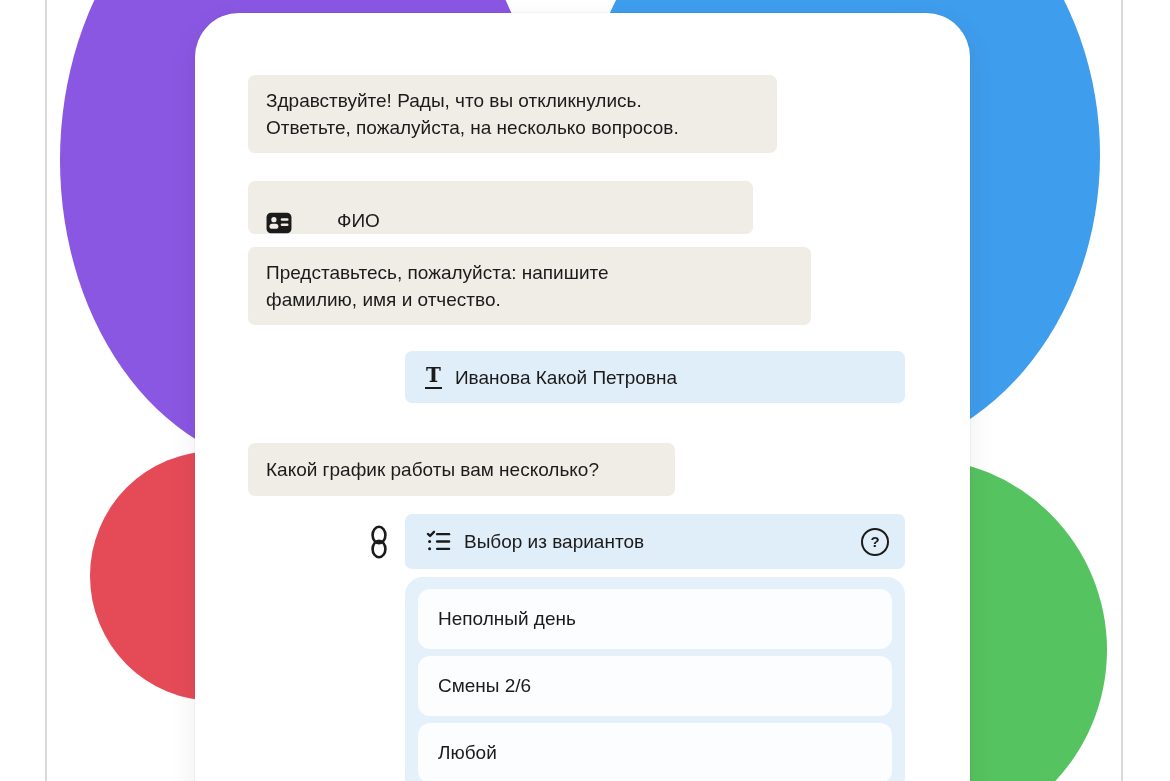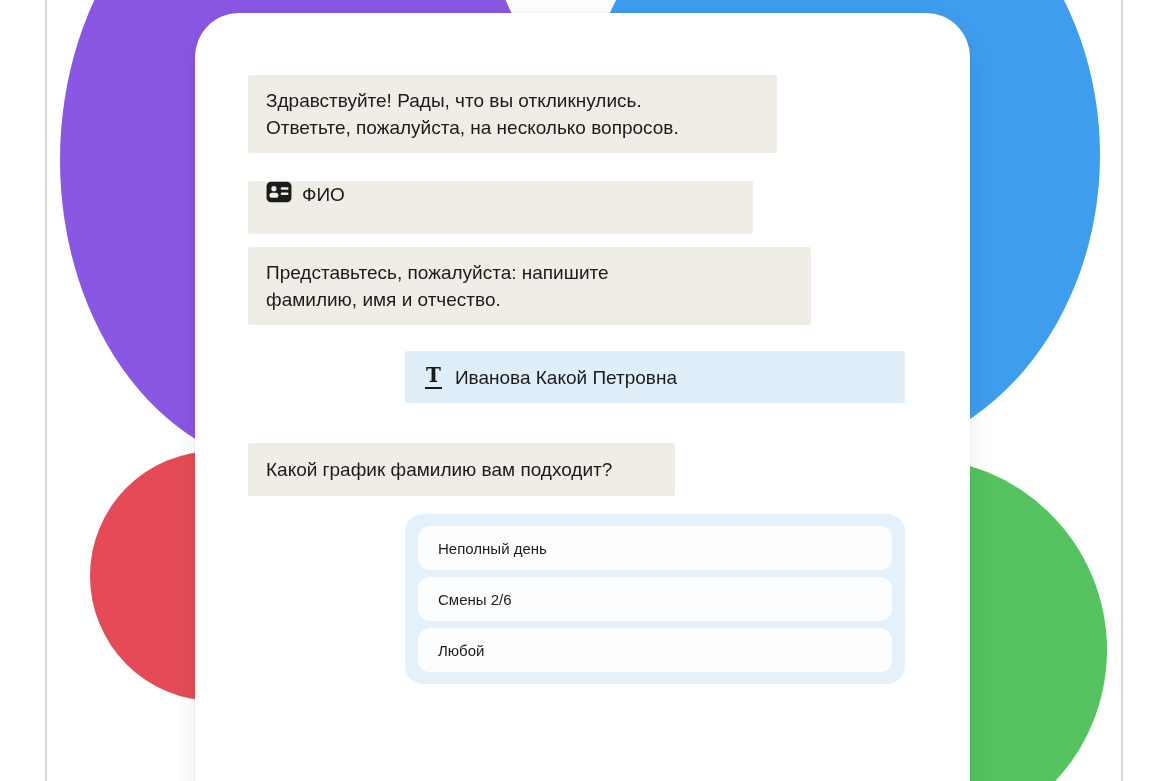--- a/index.html
+++ b/index.html
@@ -35,32 +35,32 @@
     border-radius: 44px;
     box-shadow: 0 0 0 1px rgba(0,0,0,0.03), 0 10px 30px rgba(0,0,0,0.07);
     box-sizing: border-box;
     padding: 62px 65px 0 53px;
   }
   .msg-col { display: flex; flex-direction: column; align-items: flex-start; }
   .row-right { display: flex; justify-content: flex-end; align-items: center; width: 100%; }
 
   .bubble {
     box-sizing: border-box;
-    border-radius: 2px;
+    border-radius: 7px;
     font-size: 19px;
     line-height: 27px;
     padding: 12px 18px;
     white-space: pre-line;
   }
   .bubble.bot  { background: #f0ede6; }
   .bubble.user { background: #e0eefa; }
 
   .b-greeting { width: 529px; margin-bottom: 28px; }
   .b-field    { width: 505px; height: 53px; margin-bottom: 13px;
-                display: flex; align-items: flex-start; padding: 0 18px; }
+                display: flex; align-items: flex-end; padding: 0 18px; gap: 35px; }
   .b-prompt   { width: 563px; margin-bottom: 26px; }
   .b-answer   { width: 500px; height: 52px; margin-bottom: 40px;
                 display: flex; align-items: center; padding: 0 20px; white-space: nowrap; }
   .b-question { width: 427px; height: 53px; margin-bottom: 18px;
                 display: flex; align-items: center; padding: 0 18px; white-space: nowrap; }
   .b-choice   { width: 500px; height: 55px;
                 display: flex; align-items: center; padding: 0 16px 0 20px; white-space: nowrap; }
   .choice-row { margin-bottom: 8px; }
 
   .field-icon { width: 26px; height: 22px; margin-right: 10px; flex: 0 0 auto; }
@@ -86,26 +86,26 @@
   .options-panel {
     box-sizing: border-box;
     width: 500px;
     background: #e4f1fb;
     border-radius: 18px;
     padding: 12px 13px;
     display: flex; flex-direction: column; gap: 7px;
   }
   .option-row {
     box-sizing: border-box;
-    height: 44px;
+    height: 60px;
     background: #fbfdff;
     border-radius: 12px;
     display: flex; align-items: center;
     padding: 12px 20px;
-    font-size: 15px;
+    font-size: 19px;
     cursor: pointer;
   }
 </style>
 </head>
 <body>
 
 <div class="frame-line left"></div>
 <div class="frame-line right"></div>
 
 <div class="blob purple" style="background:#8a57e2"></div>
@@ -133,22 +133,44 @@
     <div class="bubble bot b-prompt">Представьтесь, пожалуйста: напишите
 фамилию, имя и отчество.</div>
 
     <div class="row-right">
       <div class="bubble user b-answer">
         <span class="t-icon">T</span>
         <span>Иванова Какой Петровна</span>
       </div>
     </div>
 
-    <div class="bubble bot b-question">Какой график фамилию вам подходит?</div>
+    <div class="bubble bot b-question">Какой график работы вам несколько?</div>
 
+    <div class="row-right choice-row">
+      <svg class="link-icon" viewBox="0 0 22 34">
+        <g fill="none" stroke="#1b1b1b" stroke-width="2.6">
+          <ellipse cx="11" cy="10" rx="6.4" ry="8.2"></ellipse>
+          <ellipse cx="11" cy="24" rx="6.4" ry="8.2"></ellipse>
+        </g>
+      </svg>
+      <div class="bubble user b-choice">
+        <svg class="checklist-icon" viewBox="0 0 24 24">
+          <g fill="none" stroke="#1b1b1b" stroke-width="2.1" stroke-linecap="round" stroke-linejoin="round">
+            <path d="M2.6 5.3 L4.5 7.1 L8 3.4"></path>
+            <line x1="10.8" y1="5.5" x2="21.4" y2="5.5"></line>
+            <line x1="10.8" y1="12" x2="21.4" y2="12"></line>
+            <line x1="10.8" y1="18.5" x2="21.4" y2="18.5"></line>
+          </g>
+          <circle cx="4.1" cy="12" r="1.35" fill="#1b1b1b"></circle>
+          <circle cx="4.1" cy="18.5" r="1.35" fill="#1b1b1b"></circle>
+        </svg>
+        <span>Выбор из вариантов</span>
+        <span class="help-icon">?</span>
+      </div>
+    </div>
 
     <div class="row-right">
       <div class="options-panel">
         <div class="option-row">Неполный день</div>
         <div class="option-row">Смены 2/6</div>
         <div class="option-row">Любой</div>
       </div>
     </div>
 
   </div>

